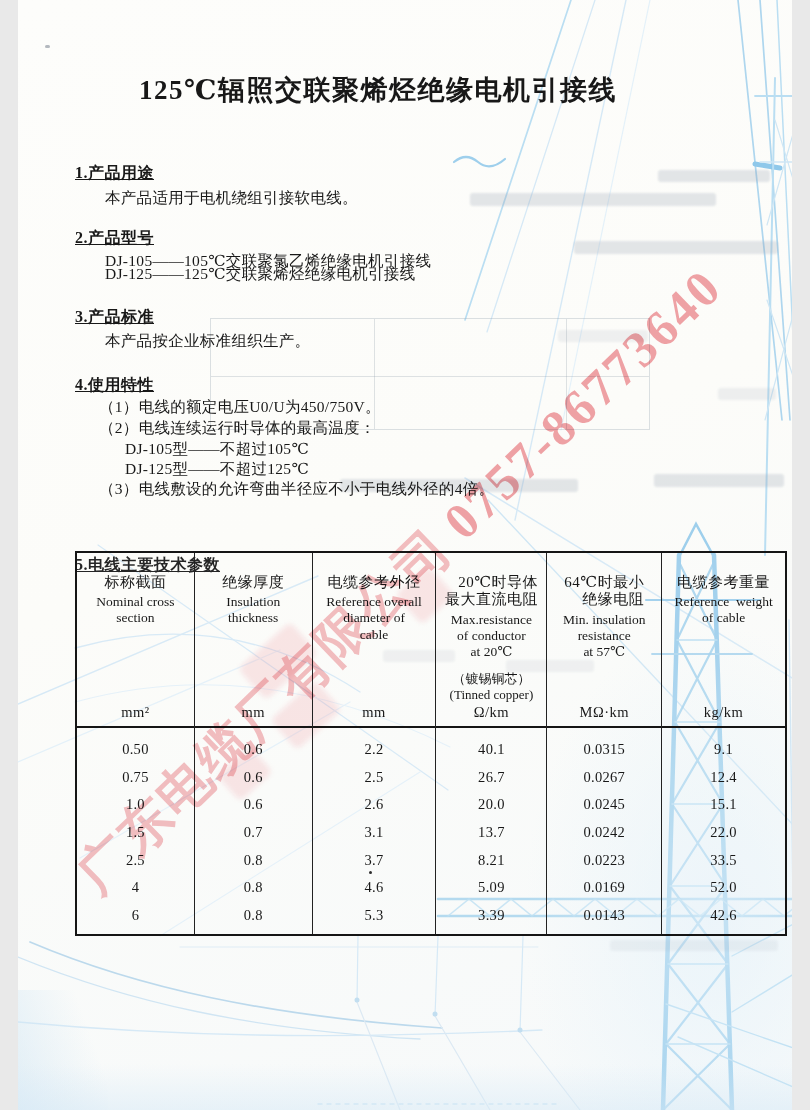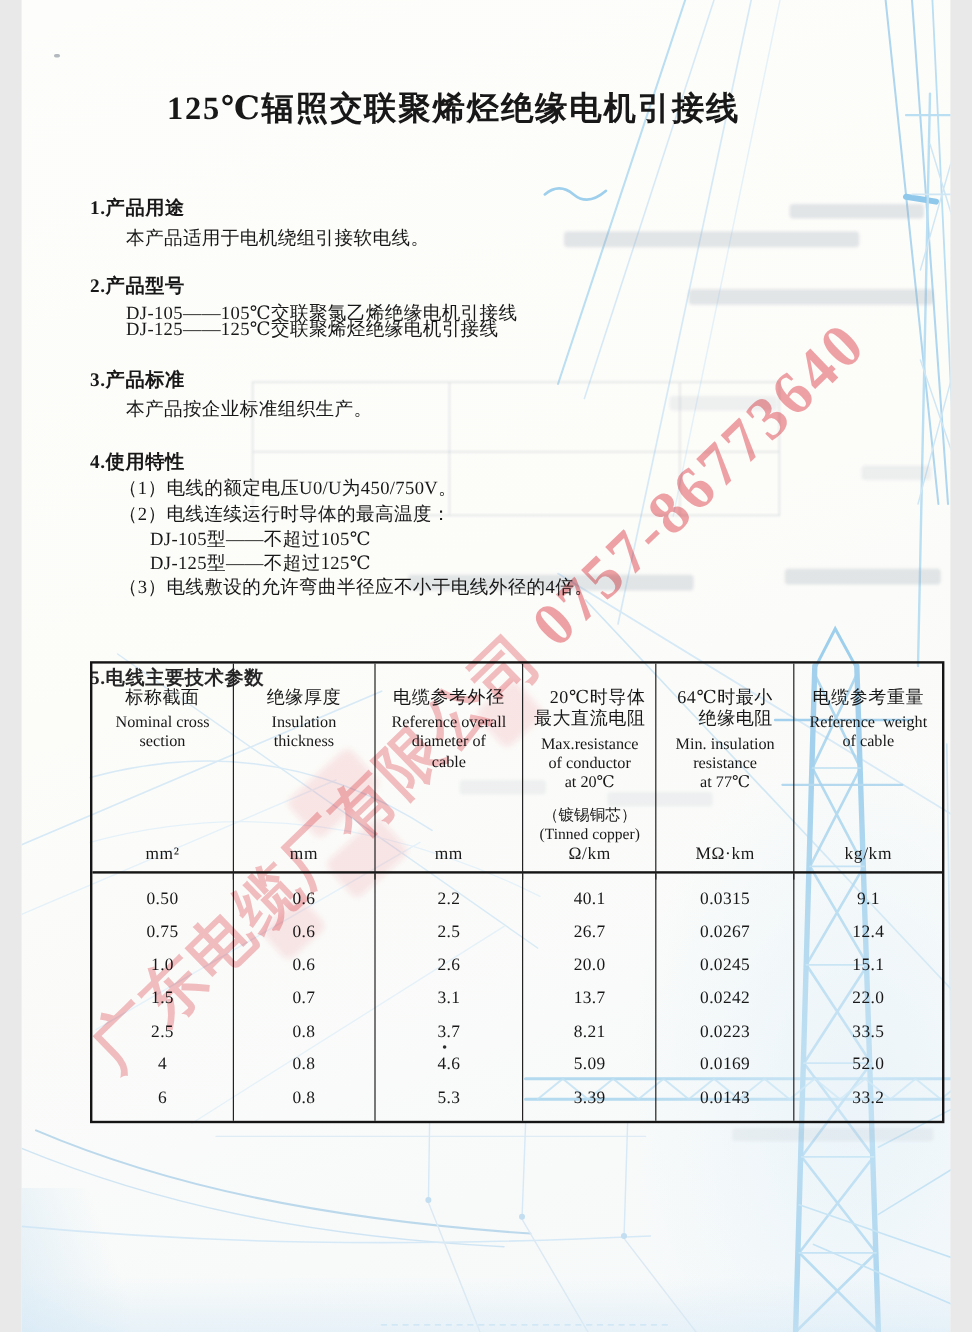--- a/index.html
+++ b/index.html
@@ -23,21 +23,21 @@
     border:1px solid rgba(140,155,170,.30);filter:blur(.7px);}
   .ghost-table .v{position:absolute;top:0;bottom:0;width:1px;background:rgba(140,155,170,.28);}
   .ghost-table .h{position:absolute;left:0;right:0;height:1px;background:rgba(140,155,170,.28);}
   .speck1{position:absolute;left:27px;top:45px;width:5px;height:3px;background:rgba(120,130,142,.55);border-radius:2px;z-index:1;}
   .speck2{position:absolute;left:351px;top:871px;width:3px;height:3px;background:#2c2c2c;border-radius:50%;z-index:12;}
 
   
   .content{position:absolute;inset:0;z-index:10;}
   .title{position:absolute;top:76px;left:0;width:100%;text-align:center;
     font-size:27px;font-weight:bold;letter-spacing:1.5px;line-height:1.1;transform:translateX(-27px);}
-  .h{position:absolute;left:57px;font-size:16px;font-weight:bold;letter-spacing:.5px;}
+  .h{position:absolute;left:57px;font-size:16px;font-weight:bold;letter-spacing:.5px;text-decoration:underline;}
   .l{position:absolute;left:57px;font-size:15.5px;letter-spacing:.3px;}
   .ind1{padding-left:30px;}  
   .indp{padding-left:24px;}  
   .ind2{padding-left:50px;}  
 
   
   .spec-table{position:absolute;left:57px;top:551px;width:708px;height:381px;z-index:10;
     border:2px solid #151515;background:rgba(255,255,255,.06);display:flex;flex-direction:column;}
   .thead{display:grid;grid-template-columns:118fr 118fr 124fr 111fr 115fr 123fr;
     height:173px;border-bottom:2px solid #151515;}
@@ -204,21 +204,21 @@
 at 20℃</div>
           <div class="note">（镀锡铜芯）
 (Tinned copper)</div>
           <div class="unit">Ω/km</div>
         </div>
         <div class="thcell">
           <div class="zh">64℃时最小
 绝缘电阻</div>
           <div class="en">Min. insulation
 resistance
-at 77℃</div>
+at 57℃</div>
           <div class="unit">MΩ·km</div>
         </div>
         <div class="thcell">
           <div class="zh">电缆参考重量</div>
           <div class="en">Reference  weight
 of cable</div>
           <div class="unit">kg/km</div>
         </div>
       </div>
       <div class="tbody">
@@ -267,21 +267,21 @@
           <span>0.0169</span>
           <span>0.0143</span>
         </div>
         <div class="tcol">
           <span>9.1</span>
           <span>12.4</span>
           <span>15.1</span>
           <span>22.0</span>
           <span>33.5</span>
           <span>52.0</span>
-          <span>33.2</span>
+          <span>42.6</span>
         </div>
       </div>
     </div>
   </div>
 
   <div class="wm">
     <span class="wm-co">广东电缆厂有限公司</span><span class="wm-ph">0757-86773640</span>
   </div>
 
 </div>

